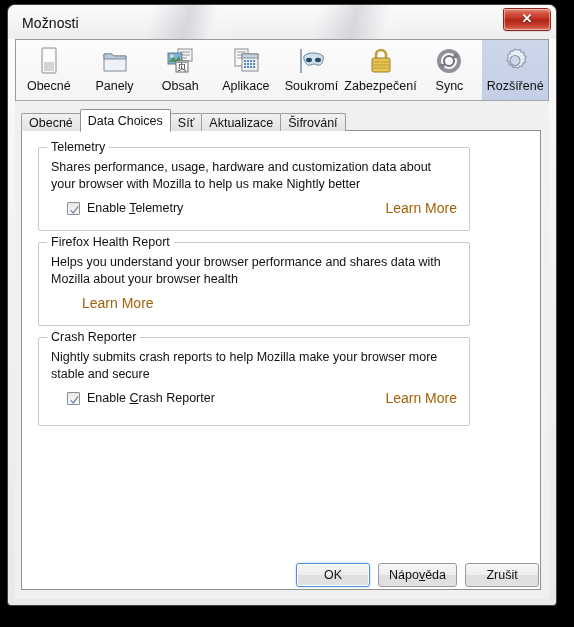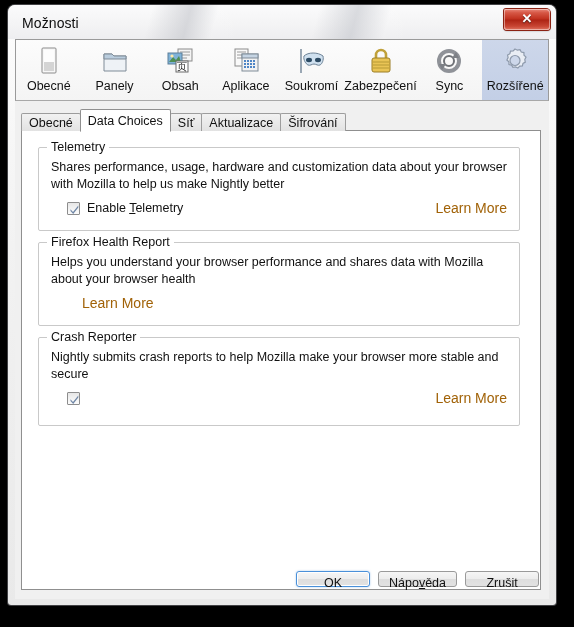--- a/index.html
+++ b/index.html
@@ -190,21 +190,21 @@
     height: 460px;
     background: #ffffff;
     border: 1px solid #8f8f8f;
     box-sizing: border-box;
   }
 
   
   .groupbox {
     position: absolute;
     left: 16px;
-    width: 482px;
+    width: 432px;
     border: 1px solid #c9c9c9;
     border-radius: 2px;
     box-sizing: border-box;
     background: #ffffff;
   }
   .group-legend {
     position: absolute;
     left: 8px;
     top: -8px;
     background: #ffffff;
@@ -264,21 +264,21 @@
   
   #buttonrow {
     position: absolute;
     right: 10px;
     bottom: 12px;
     display: flex;
     gap: 8px;
   }
   .dlg-button {
     min-width: 74px;
-    height: 16px;
+    height: 24px;
     line-height: 22px;
     padding: 0 10px;
     font-size: 12.5px;
     color: #111111;
     text-align: center;
     background: linear-gradient(to bottom, #f6f6f6 0%, #ededed 48%, #dedede 50%, #e2e2e2 100%);
     border: 1px solid #9a9a9a;
     border-radius: 3px;
     box-sizing: border-box;
     cursor: pointer;
@@ -432,20 +432,21 @@
           <div class="groupbox" style="top: 206px; height: 89px;">
             <div class="group-legend">Crash Reporter</div>
             <div class="group-desc">Nightly submits crash reports to help Mozilla make your browser more stable and secure</div>
             <div class="group-row">
               <label class="checkrow">
                 <span class="checkbox">
                   <svg width="11" height="11" viewBox="0 0 11 11">
                     <path d="M1.5 5.3 L4 8 L9.3 1.6 L9.3 3.6 L4.2 10 L1.5 7.1 Z" fill="#6f86a6"></path>
                   </svg>
                 </span>
+                <span class="check-label">Enable <u>C</u>rash Reporter</span>
               </label>
               <span class="learn-more">Learn More</span>
             </div>
           </div>
         </div>
     </div>
 
     <div id="buttonrow">
         <div class="dlg-button default">OK</div>
         <div class="dlg-button">Nápo<u>v</u>ěda</div>

